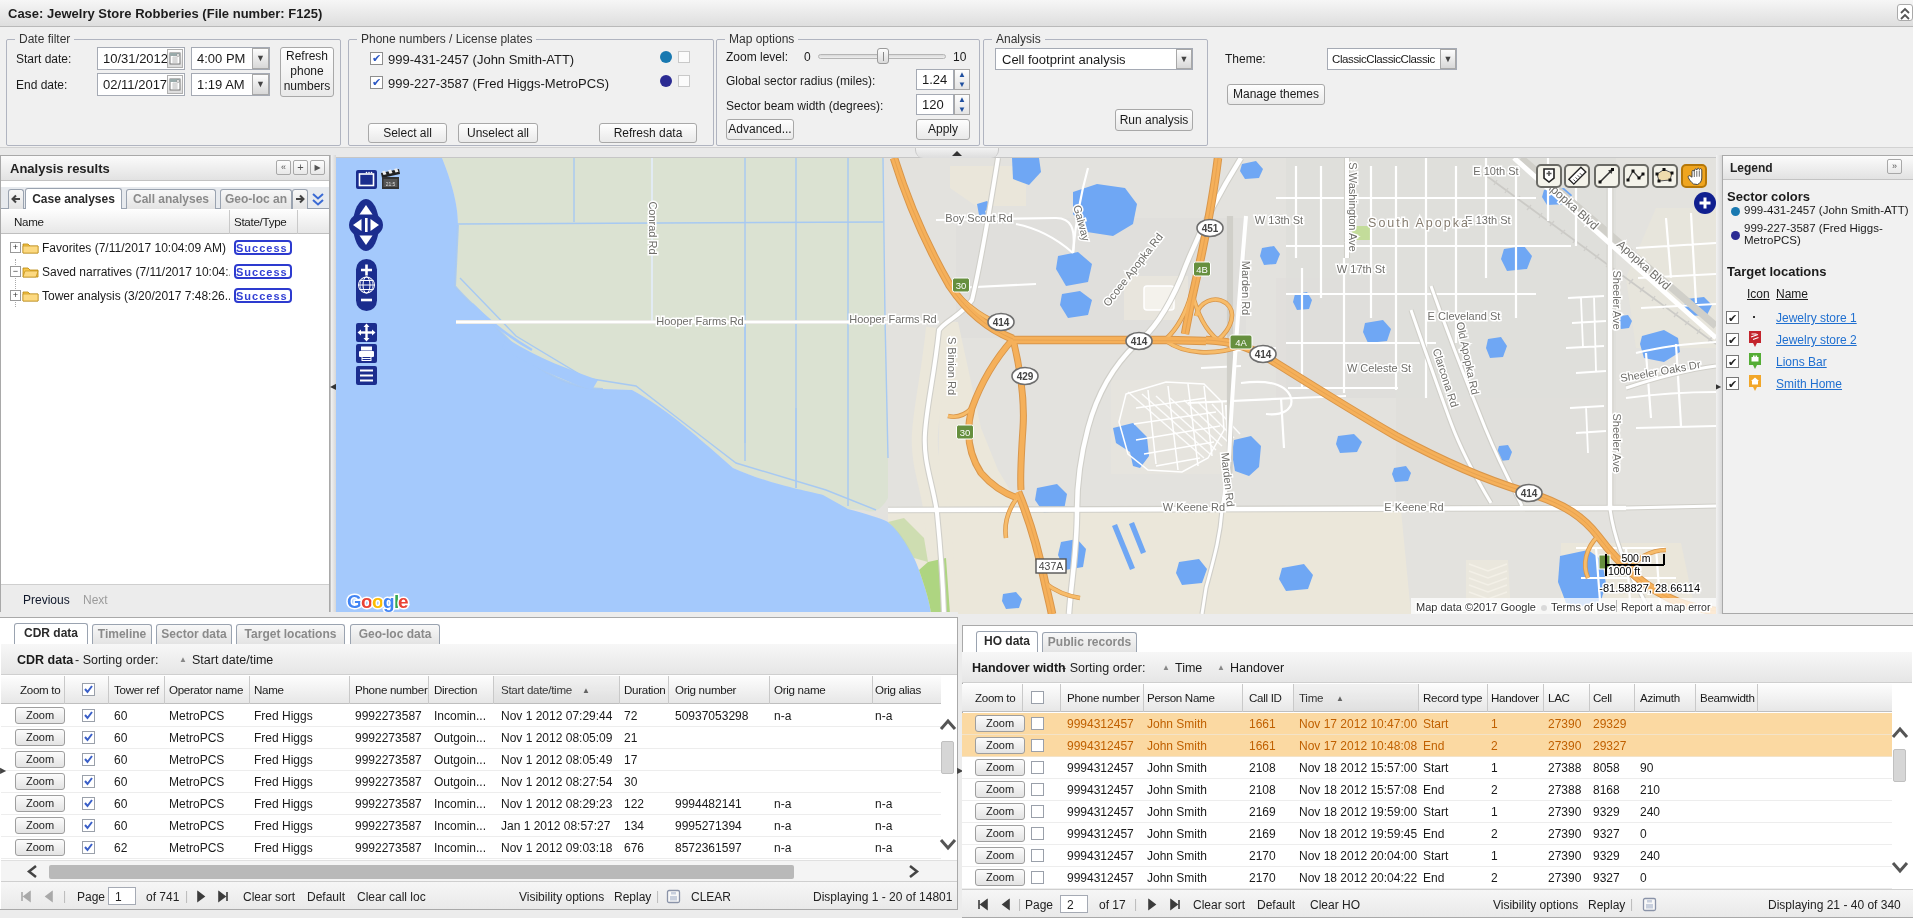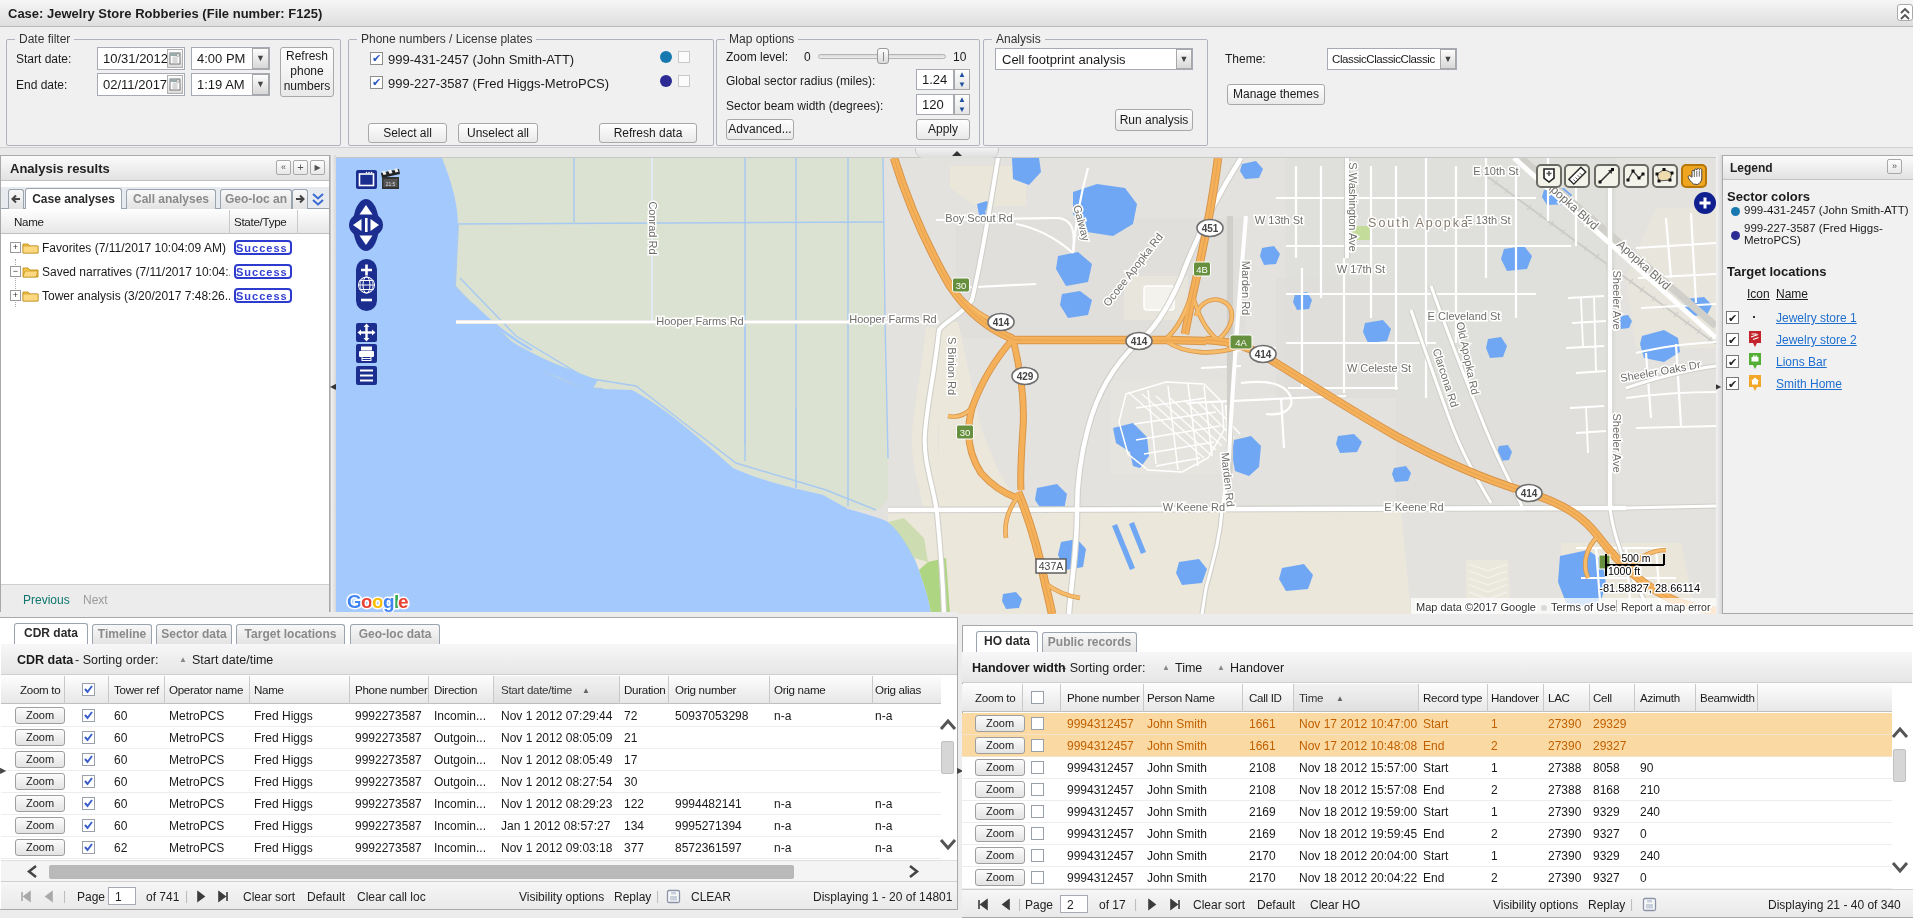--- a/index.html
+++ b/index.html
@@ -168,21 +168,21 @@
  <div class="lbl" style="left:41px;top:109px;font-size:12px;width:188px;overflow:hidden;">Saved narratives (7/11/2017 10:04:...</div>
  <div class="badge" style="left:233px;top:108px;">Success</div>
  <div class="abs" style="left:9px;top:134px;width:11px;height:11px;background:#fff;border:1px solid #999;font-size:9px;line-height:9px;text-align:center;color:#333;">+</div>
  <svg class="abs" style="left:21px;top:132px;" width="18" height="15">
         <path d="M1 4 L6 4 L8 6 L16 6 L16 13 L1 13 Z" fill="#f7c64c" stroke="#b8860b" stroke-width="0.8"></path>
         <path d="M1 6 L16 6 L16 13 L1 13 Z" fill="#fcd981" stroke="#b8860b" stroke-width="0.6"></path>
       </svg>
  <div class="lbl" style="left:41px;top:133px;font-size:12px;width:188px;overflow:hidden;">Tower analysis (3/20/2017 7:48:26...</div>
  <div class="badge" style="left:233px;top:132px;">Success</div>
  <div class="foot" style="left:0;top:428px;width:328px;height:29px;background:#ececec;">
-  <span style="position:absolute;left:22px;top:8px;color:#0f766e;">Previous</span>
+  <span style="position:absolute;left:22px;top:8px;color:#0f172a;">Previous</span>
   <span style="position:absolute;left:82px;top:8px;color:#9b9b9b;">Next</span>
  </div>
 </div>
 
 <div class="abs" style="left:330px;top:155px;width:6px;height:459px;background:linear-gradient(90deg,#f2f2f2,#d8d8d8);border-left:1px solid #c2c2c2;"></div>
 <div class="abs" style="left:330px;top:382px;font-size:8px;color:#333;">◀</div>
 
 <div class="abs" style="left:1716px;top:155px;width:6px;height:459px;background:linear-gradient(90deg,#f2f2f2,#d8d8d8);"></div>
 <div class="abs" style="left:1715px;top:382px;font-size:8px;color:#333;">▶</div>
 
@@ -744,21 +744,21 @@
 <div class="zoombtn" style="left:14px;top:2px;">Zoom</div>
 <div class="rowcb" style="left:81px;top:4px;"><svg width="11" height="11">
             <path d="M2 5 L4.5 8 L9 2" stroke="#3a5fc8" stroke-width="2" fill="none"></path>
           </svg></div>
 <div class="lbl" style="left:113px;top:4px;">62</div>
 <div class="lbl" style="left:168px;top:4px;">MetroPCS</div>
 <div class="lbl" style="left:253px;top:4px;">Fred Higgs</div>
 <div class="lbl" style="left:354px;top:4px;">9992273587</div>
 <div class="lbl" style="left:433px;top:4px;">Incomin...</div>
 <div class="lbl" style="left:500px;top:4px;">Nov 1 2012 09:03:18</div>
-<div class="lbl" style="left:623px;top:4px;">377</div>
+<div class="lbl" style="left:623px;top:4px;">676</div>
 <div class="lbl" style="left:674px;top:4px;">8572361597</div>
 <div class="lbl" style="left:773px;top:4px;">n-a</div>
 <div class="lbl" style="left:874px;top:4px;">n-a</div>
 </div>
 <svg class="abs" style="left:938px;top:103px;" width="20" height="22">
         <path d="M3 14 L10 6 L17 14" stroke="#555" stroke-width="3" fill="none"></path>
       </svg>
       <div class="abs" style="left:941px;top:129px;width:13px;height:33px;background:#d6d6d6;border:1px solid #c0c0c0;border-radius:2px;"></div>
 <svg class="abs" style="left:938px;top:222px;" width="20" height="22">
         <path d="M3 6 L10 14 L17 6" stroke="#555" stroke-width="3" fill="none"></path>

